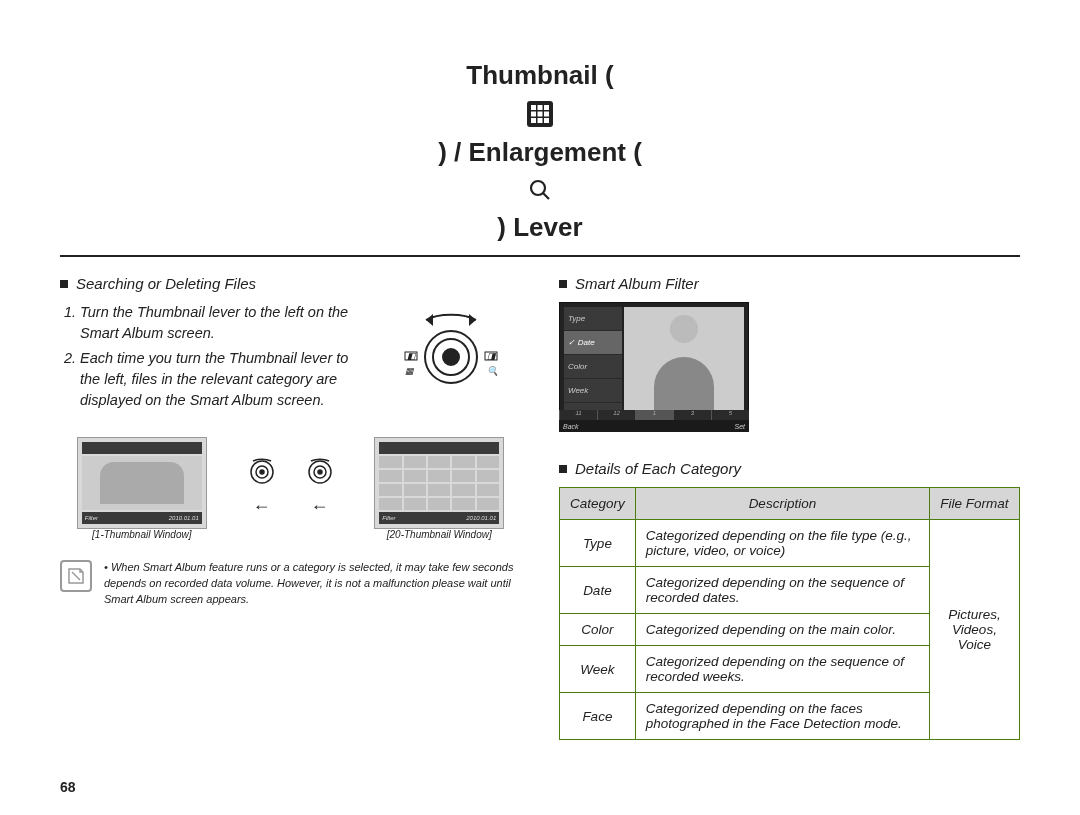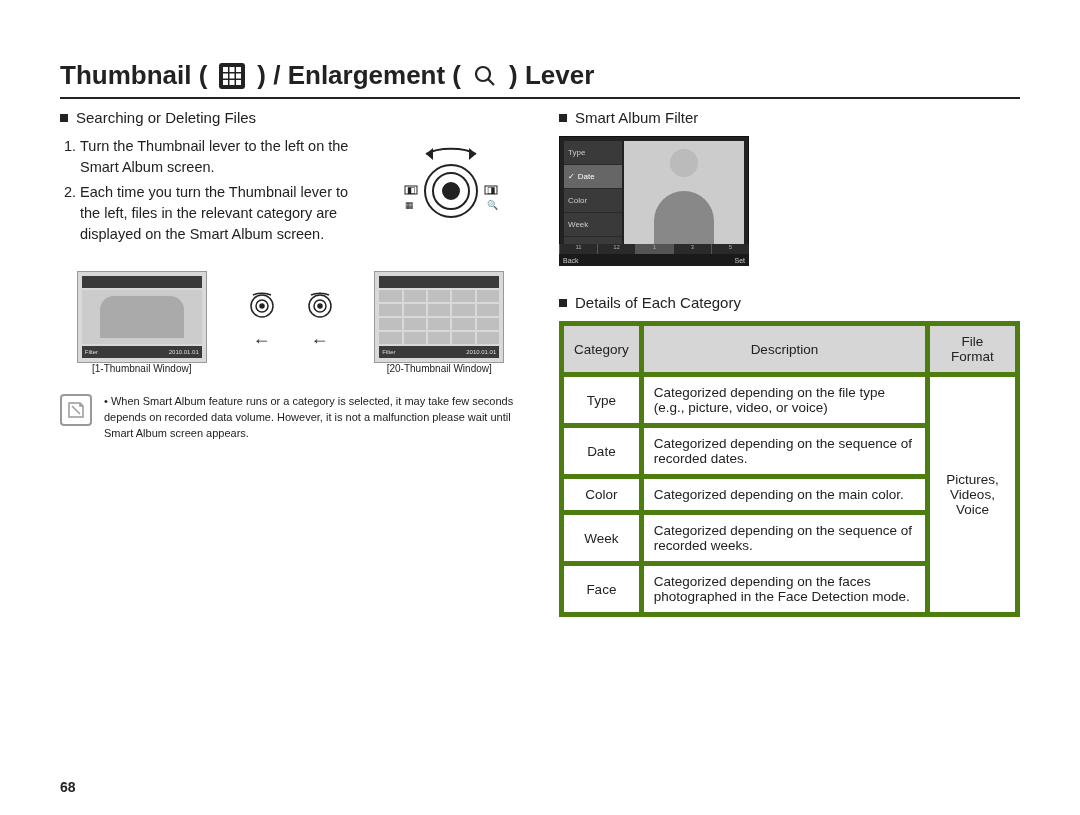--- a/index.html
+++ b/index.html
@@ -13,37 +13,39 @@
     position: relative;
   }
   .page {
     padding: 60px 60px 0 60px;
   }
   .title-row {
     display: flex;
     align-items: center;
     gap: 10px;
     border-bottom: 2px solid #222;
-    padding-bottom: 6px;
-    margin-bottom: 10px;
+    padding-bottom: 12px;
+    margin-bottom: 18px;
+    flex-direction: column;
   }
   .title-text {
     font-size: 26px;
     font-weight: bold;
     color: #222;
   }
   .title-icon {
     display: inline-flex;
     align-items: center;
     justify-content: center;
     margin: 0 2px;
   }
   .columns {
     display: flex;
     gap: 38px;
+    font-style: italic;
   }
   .col { flex: 1 1 0; }
   .subhead {
     display: flex;
     align-items: center;
     gap: 8px;
     font-size: 15px;
     color: #222;
     margin-bottom: 10px;
   }
@@ -173,21 +175,21 @@
   .cam-preview-wrap { position: relative; width:190px; }
 
   table.cat {
     border-collapse: collapse;
     width: 100%;
     font-size: 13.5px;
     color: #222;
     margin-top: 8px;
   }
   table.cat th, table.cat td {
-    border: 5px solid #4d7c0f;
+    border: 1px solid #4d7c0f;
     padding: 8px 10px;
     text-align: left;
     vertical-align: middle;
   }
   table.cat th {
     background: #d6d6d6;
     font-weight: normal;
     text-align: center;
   }
   table.cat td.cat-name { text-align:center; width: 72px; }

